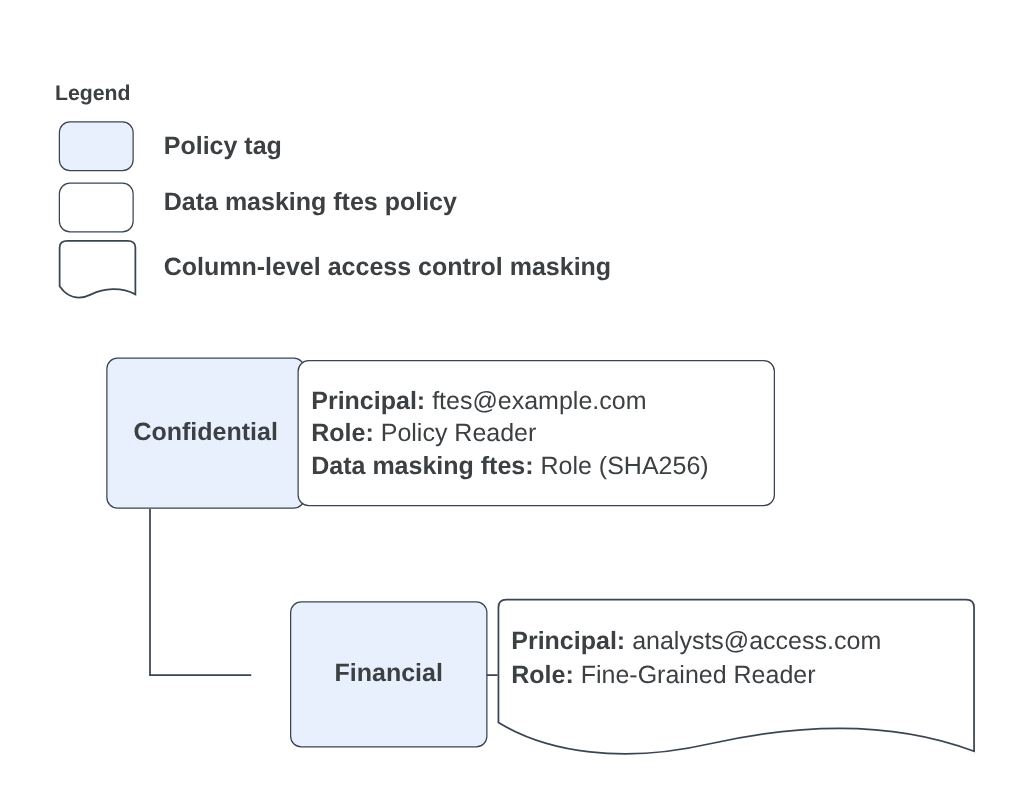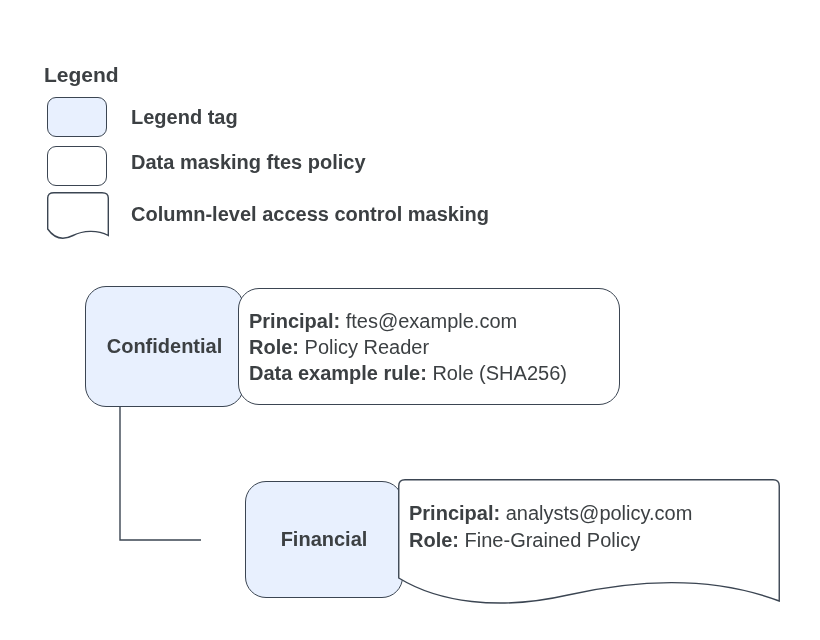--- a/index.html
+++ b/index.html
@@ -14,21 +14,21 @@
     background: var(--canvas-bg, #ffffff);
     font-family: "Liberation Sans", sans-serif;
     color: var(--text-color, #3c4043);
     overflow: hidden;
   }
   .abs { position: absolute; }
 
   
   .legend-title {
     left: 44px; top: 62px;
-    font-size: 21px; font-weight: 700;
+    font-size: 17px; font-weight: 700;
     line-height: 26px;
   }
   .legend-swatch {
     left: 47px;
     width: 60px; height: 40px;
     border: 1.4px solid var(--node-stroke, #3b4552);
     border-radius: 9px;
     box-sizing: border-box;
     background: var(--node-fill, #ffffff);
   }
@@ -37,21 +37,21 @@
     left: 131px;
     font-size: 20px; font-weight: 700;
     line-height: 26px;
     white-space: nowrap;
   }
 
   
   .node {
     box-sizing: border-box;
     border: 1.4px solid var(--node-stroke, #3b4552);
-    border-radius: 21px;
+    border-radius: 9px;
     background: var(--node-fill, #ffffff);
   }
   .node.tag {
     background: var(--policy-tag-fill, #e8f0fe);
     display: flex; align-items: center; justify-content: center;
     font-size: 20px; font-weight: 700;
     text-align: center;
     margin-left: 44px;
   }
   .node.policy {
@@ -87,21 +87,21 @@
   }
 </style>
 </head>
 <body>
 
 <div class="canvas">
 
   <div class="abs legend-title">Legend</div>
 
   <div class="abs legend-swatch tag" style="top:97px"></div>
-  <div class="abs legend-label" style="top:104px">Legend tag</div>
+  <div class="abs legend-label" style="top:104px">Policy tag</div>
 
   <div class="abs legend-swatch" style="top:146px"></div>
   <div class="abs legend-label" style="top:149px">Data masking ftes policy</div>
 
   <svg class="abs doc-wrap" style="left:47px; top:192px" width="62" height="50" viewBox="0 0 62 50">
     <path class="legend-doc-shape" d="M 0.7,37 C 7,46 16,48.5 26,43.5 C 36,38.5 50,37.5 61.3,43.5 L 61.3,6 Q 61.3,0.7 55,0.7 L 7,0.7 Q 0.7,0.7 0.7,6 Z"></path>
   </svg>
   <div class="abs legend-label" style="top:201px">Column-level access control masking</div>
 
   <svg class="abs connectors" width="820" height="640" viewBox="0 0 820 640">
@@ -117,38 +117,38 @@
   <div class="abs node policy" style="left:238px; top:288px; width:382px; height:117px">
     <div class="policy-line">
       <b>Principal:</b>
       <span>ftes@example.com</span>
     </div>
     <div class="policy-line">
       <b>Role:</b>
       <span>Policy Reader</span>
     </div>
     <div class="policy-line">
-      <b>Data example rule:</b>
+      <b>Data masking ftes:</b>
       <span>Role (SHA256)</span>
     </div>
   </div>
 
-  <div class="abs node tag" style="left:201px; top:481px; width:158px; height:117px">
+  <div class="abs node tag" style="left:188px; top:481px; width:158px; height:117px">
     <span>Financial</span>
   </div>
 
   <div class="abs" style="left:398px; top:479px; width:382px; height:127px">
     <svg class="doc-wrap" width="382" height="127" viewBox="0 0 382 127">
       <path class="doc-shape" d="M 0.75,99 C 40,123 100,132 170,116 C 237,101 312,96 381.25,122 L 381.25,7 Q 381.25,0.75 375,0.75 L 7,0.75 Q 0.75,0.75 0.75,7 Z"></path>
     </svg>
     <div class="doc-text">
       <div class="policy-line">
         <b>Principal:</b>
-        <span>analysts@policy.com</span>
+        <span>analysts@access.com</span>
       </div>
       <div class="policy-line">
         <b>Role:</b>
-        <span>Fine-Grained Policy</span>
+        <span>Fine-Grained Reader</span>
       </div>
     </div>
   </div>
 
 </div>
 
 </body></html>

